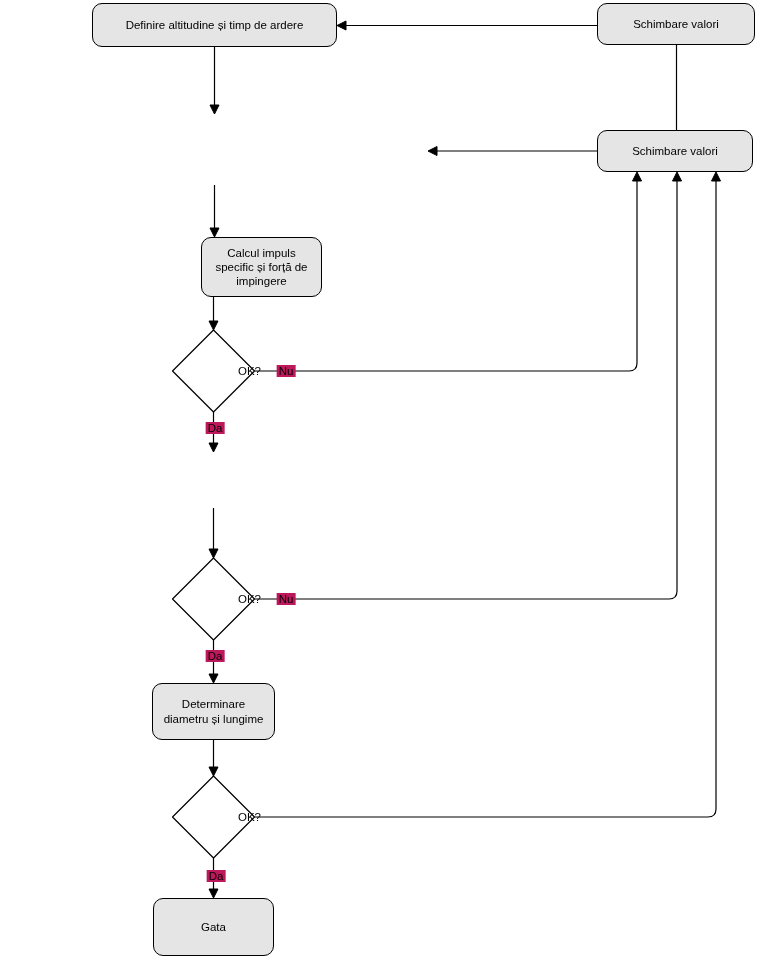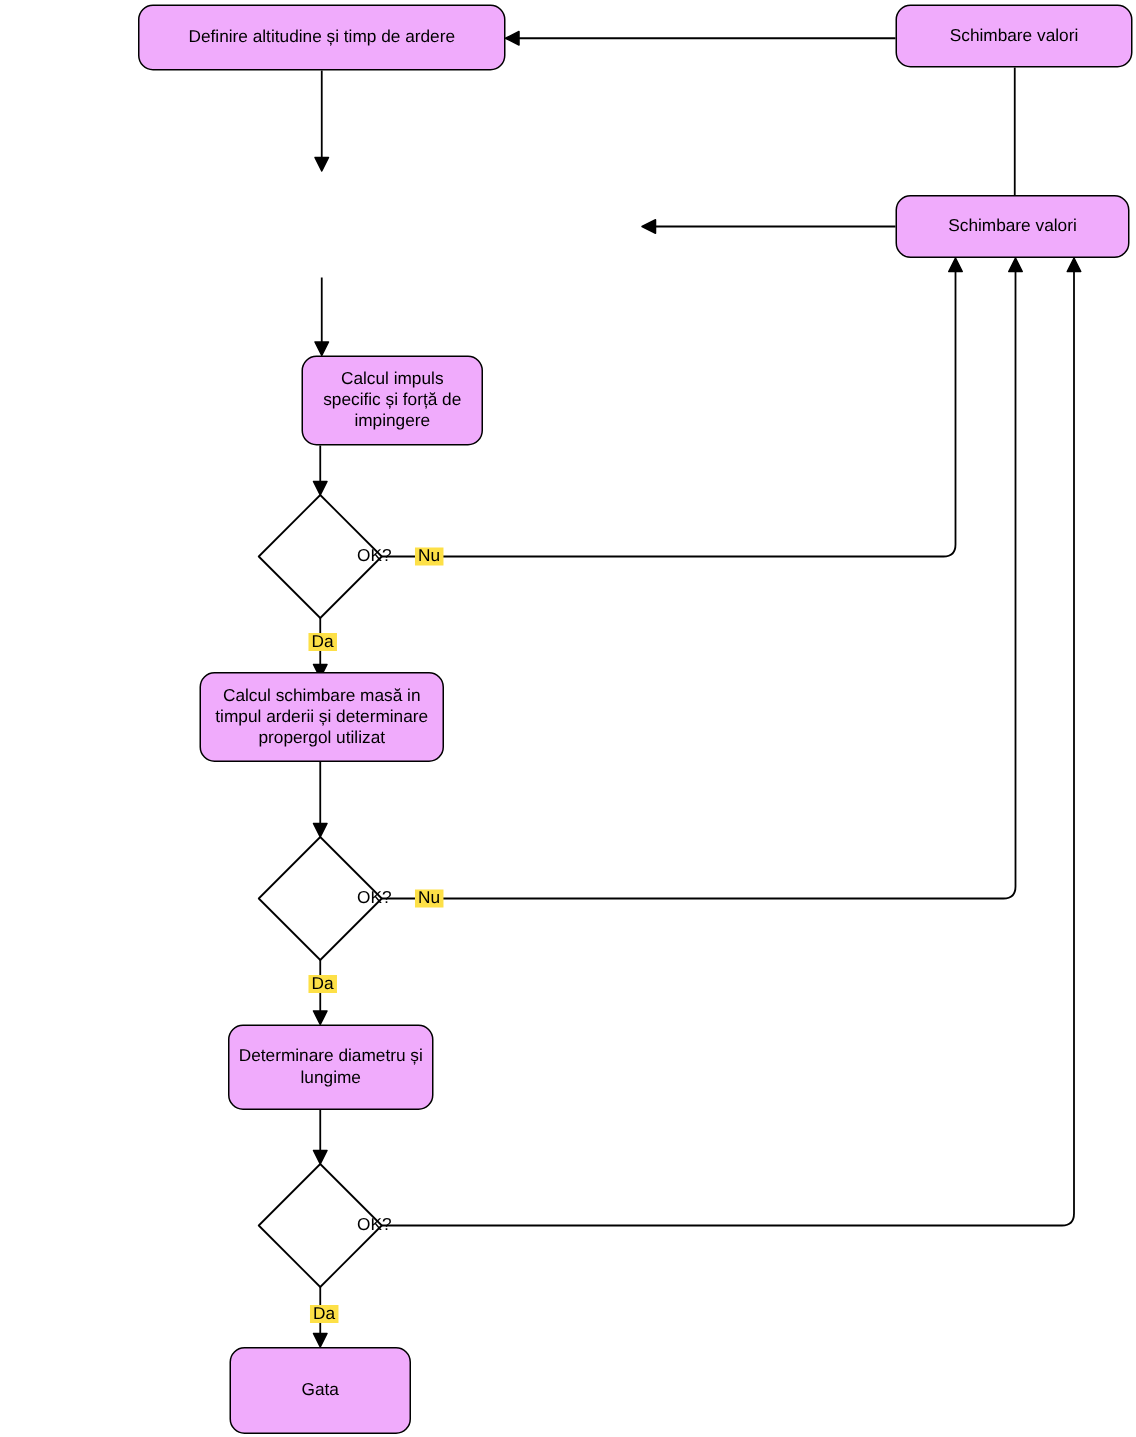--- a/index.html
+++ b/index.html
@@ -18,21 +18,21 @@
   #edges {
     position: absolute;
     left: 0;
     top: 0;
     z-index: 1;
   }
   .node {
     position: absolute;
     z-index: 2;
     box-sizing: border-box;
-    background: #f0abfc;
+    background: #e5e5e5;
     border: 1px solid #000000;
     border-radius: 10px;
     display: flex;
     align-items: center;
     justify-content: center;
     text-align: center;
     font-size: 11.5px;
     line-height: 1.22;
     color: #000000;
     padding: 2px 6px;
@@ -46,21 +46,21 @@
     transform: translate(-50%, -50%);
     background: transparent;
     white-space: nowrap;
     margin-left: 36px;
   }
   .edge-label {
     position: absolute;
     z-index: 3;
     font-size: 11.5px;
     color: #000000;
-    background: #fde047;
+    background: #be185d;
     padding: 0 2px;
     transform: translate(-50%, -50%);
     white-space: nowrap;
   }
   svg path.edge {
     fill: none;
     stroke: #000000;
     stroke-width: 1.2;
   }
   svg polygon.arrow {
@@ -139,25 +139,22 @@
 
 
   <div class="node" style="left:597px; top:130px; width:156px; height:42px;">
     <span>Schimbare valori</span>
   </div>
 
   <div class="node" style="left:153px; top:237px; width:121px; height:60px;margin-left:48px;">
     <span>Calcul impuls specific și forță de impingere</span>
   </div>
 
-  <div class="node" style="left:133px; top:448px; width:163px; height:60px;">
-    <span>Calcul schimbare masă in timpul arderii și determinare propergol utilizat</span>
-  </div>
 
-  <div class="node" style="left:152px; top:683px; width:137px; height:57px;">
+  <div class="node" style="left:152px; top:683px; width:123px; height:57px;">
     <span>Determinare diametru și lungime</span>
   </div>
 
   <div class="node" style="left:153px; top:898px; width:121px; height:58px;text-align:center;">
     <span>Gata</span>
   </div>
 
   <div class="diamond-label" style="left:213.5px; top:371px;">OK?</div>
   <div class="diamond-label" style="left:213.5px; top:599px;">OK?</div>
   <div class="diamond-label" style="left:213.5px; top:817px;">OK?</div>

